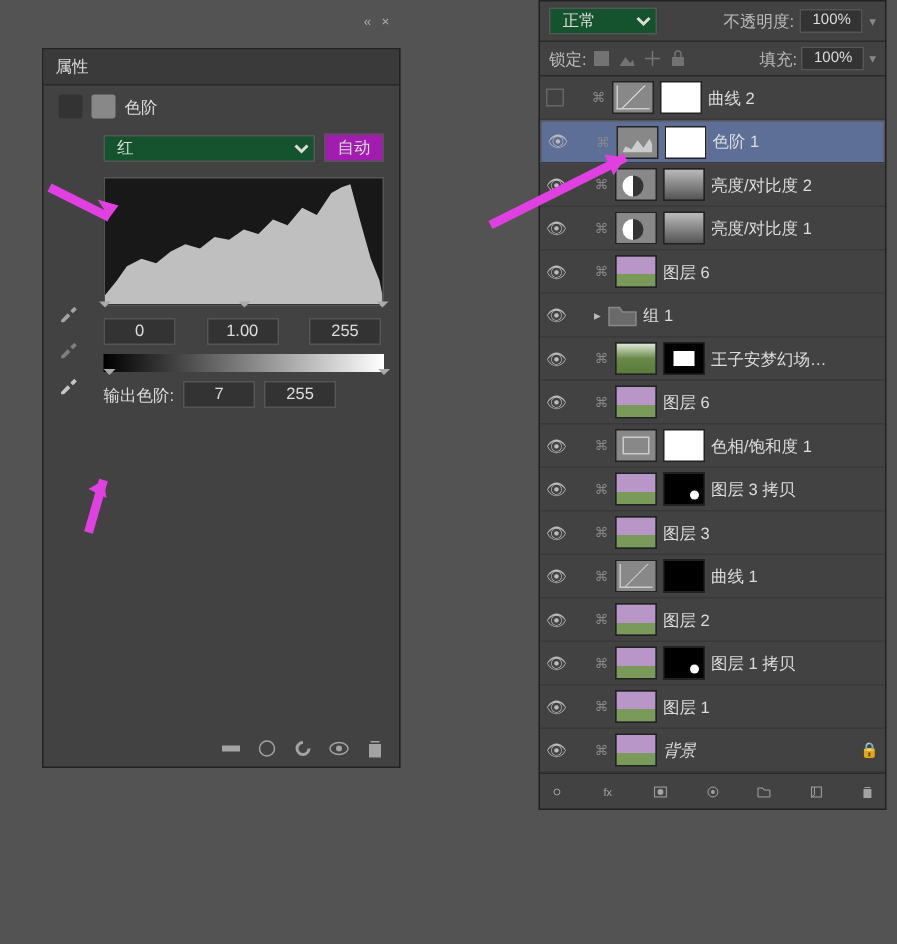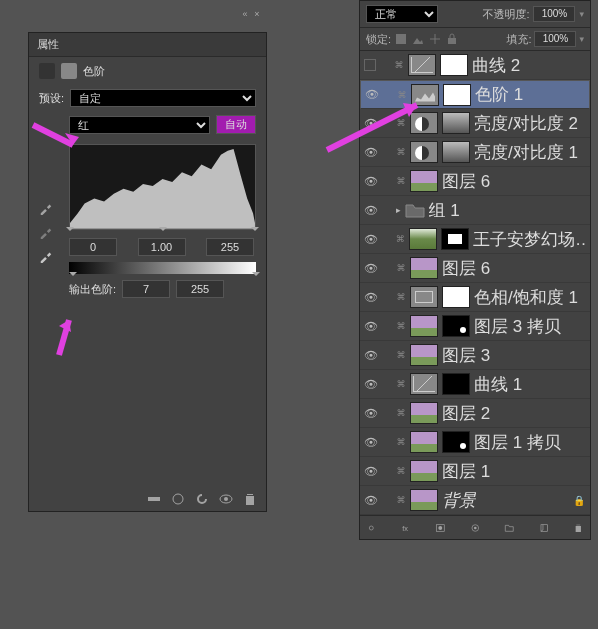--- a/index.html
+++ b/index.html
@@ -5,21 +5,21 @@
 *{margin:0;padding:0;box-sizing:border-box;font-family:"Microsoft YaHei",SimSun,sans-serif;font-size:11px;color:#ddd}
 body{background:#535353;width:598px;height:629px;position:relative;overflow:hidden}
 .panel{position:absolute;background:#424242;border:1px solid #222}
 .props{left:28px;top:32px;width:239px;height:480px}
 .layers{left:359px;top:0;width:232px;height:540px}
 .titlebar{height:24px;background:#3a3a3a;display:flex;align-items:center;padding:0 8px;border-bottom:1px solid #2a2a2a;position:relative}
 .adj-icons{display:flex;align-items:center;gap:6px;padding:6px 10px}
 .adj-icon{width:16px;height:16px;background:#888;border-radius:2px}
 .adj-icon.dark{background:#333}
 .row{display:flex;align-items:center;gap:6px;padding:4px 10px}
-select,.sel{background:#000000;border:1px solid #555;color:#ddd;height:18px;padding:0 4px;flex:1;min-width:0;font-size:11px}
+select,.sel{background:#14532d;border:1px solid #555;color:#ddd;height:18px;padding:0 4px;flex:1;min-width:0;font-size:11px}
 .btn{background:#a21caf;border:1px solid #555;padding:1px 8px;font-size:11px}
 .histo{margin:6px 10px;height:86px;background:#181818;position:relative;border:1px solid #555}
 .histo svg{position:absolute;inset:0}
 .dropper-col{position:absolute;left:10px;top:168px;display:flex;flex-direction:column;gap:10px}
 .dropper{width:14px;height:14px;opacity:.7}
 .numrow{display:flex;justify-content:space-between;padding:2px 12px 2px 40px;gap:8px}
 .numbox{background:#333;border:1px solid #555;width:48px;height:18px;text-align:center;line-height:16px}
 .gradient{margin:4px 10px 2px 40px;height:12px;background:linear-gradient(90deg,#000,#fff);position:relative}
 .tri{position:absolute;bottom:-6px;width:0;height:0;border:4px solid transparent;border-top-color:#aaa}
 .outrow{display:flex;align-items:center;gap:6px;padding:4px 10px 4px 40px}
@@ -47,21 +47,21 @@
 .thumb.curve::after{content:"";position:absolute;inset:2px;border-left:1px solid #ccc;border-bottom:1px solid #ccc}
 .thumb.curve::before{content:"";position:absolute;left:2px;top:2px;right:2px;bottom:2px;background:linear-gradient(135deg,transparent 48%,#ccc 49%,#ccc 51%,transparent 52%)}
 .thumb.levels::after{content:"";position:absolute;left:3px;bottom:3px;right:3px;height:10px;background:linear-gradient(90deg,#ccc,#ccc);clip-path:polygon(0 100%,10% 60%,30% 80%,50% 20%,70% 70%,90% 10%,100% 50%,100% 100%)}
 .thumb.bc::after{content:"";position:absolute;left:4px;top:4px;width:14px;height:14px;border-radius:50%;background:linear-gradient(90deg,#fff 50%,#333 50%)}
 .thumb.grey{background:linear-gradient(180deg,#bbb,#555)}
 .thumb.hs::after{content:"";position:absolute;inset:4px;border:1px solid #ccc}
 .thumb.bkdot{background:#000}
 .thumb.bkdot::after{content:"";position:absolute;right:3px;bottom:3px;width:6px;height:6px;background:#fff;border-radius:50%}
 .thumb.bksq{background:#000}
 .thumb.bksq::after{content:"";position:absolute;left:6px;top:5px;width:14px;height:10px;background:#fff}
-.lname{font-size:17px;white-space:nowrap;overflow:hidden}
+.lname{font-size:11px;white-space:nowrap;overflow:hidden}
 .lockend{margin-left:auto;font-size:10px;color:#888}
 .lay-foot{display:flex;justify-content:flex-end;gap:24px;padding:4px 6px;border-top:1px solid #2a2a2a}
 .closebtns{position:absolute;right:4px;top:-24px;display:flex;gap:2px}
 .cbtn{width:10px;height:10px;font-size:9px;color:#aaa;text-align:center}
 </style>
 </head>
 <body>
 
 <div class="topwatermark">思缘设计论坛  WWW.MISSYUAN.COM</div>
 
@@ -70,24 +70,20 @@
     <div class="cbtn">«</div>
     <div class="cbtn">×</div>
   </div>
   <div class="titlebar">
     <span>属性</span>
   </div>
   <div class="adj-icons">
     <div class="adj-icon dark"></div>
     <div class="adj-icon"></div>
     <span>色阶</span>
-  </div>
-  <div class="row">
-    <span>预设:</span>
-    <select class="sel"><option>自定</option></select>
   </div>
   <div class="row" style="padding-left:40px">
     <select class="sel"><option>红</option></select>
     <button class="btn">自动</button>
   </div>
 
   <div class="dropper-col">
     <svg class="dropper" viewBox="0 0 16 16">
         <path d="M2 14l5-5 2 2-5 5H2v-2zm7-7l3-3 2 2-3 3-2-2z" fill="#ccc"></path>
       </svg>

